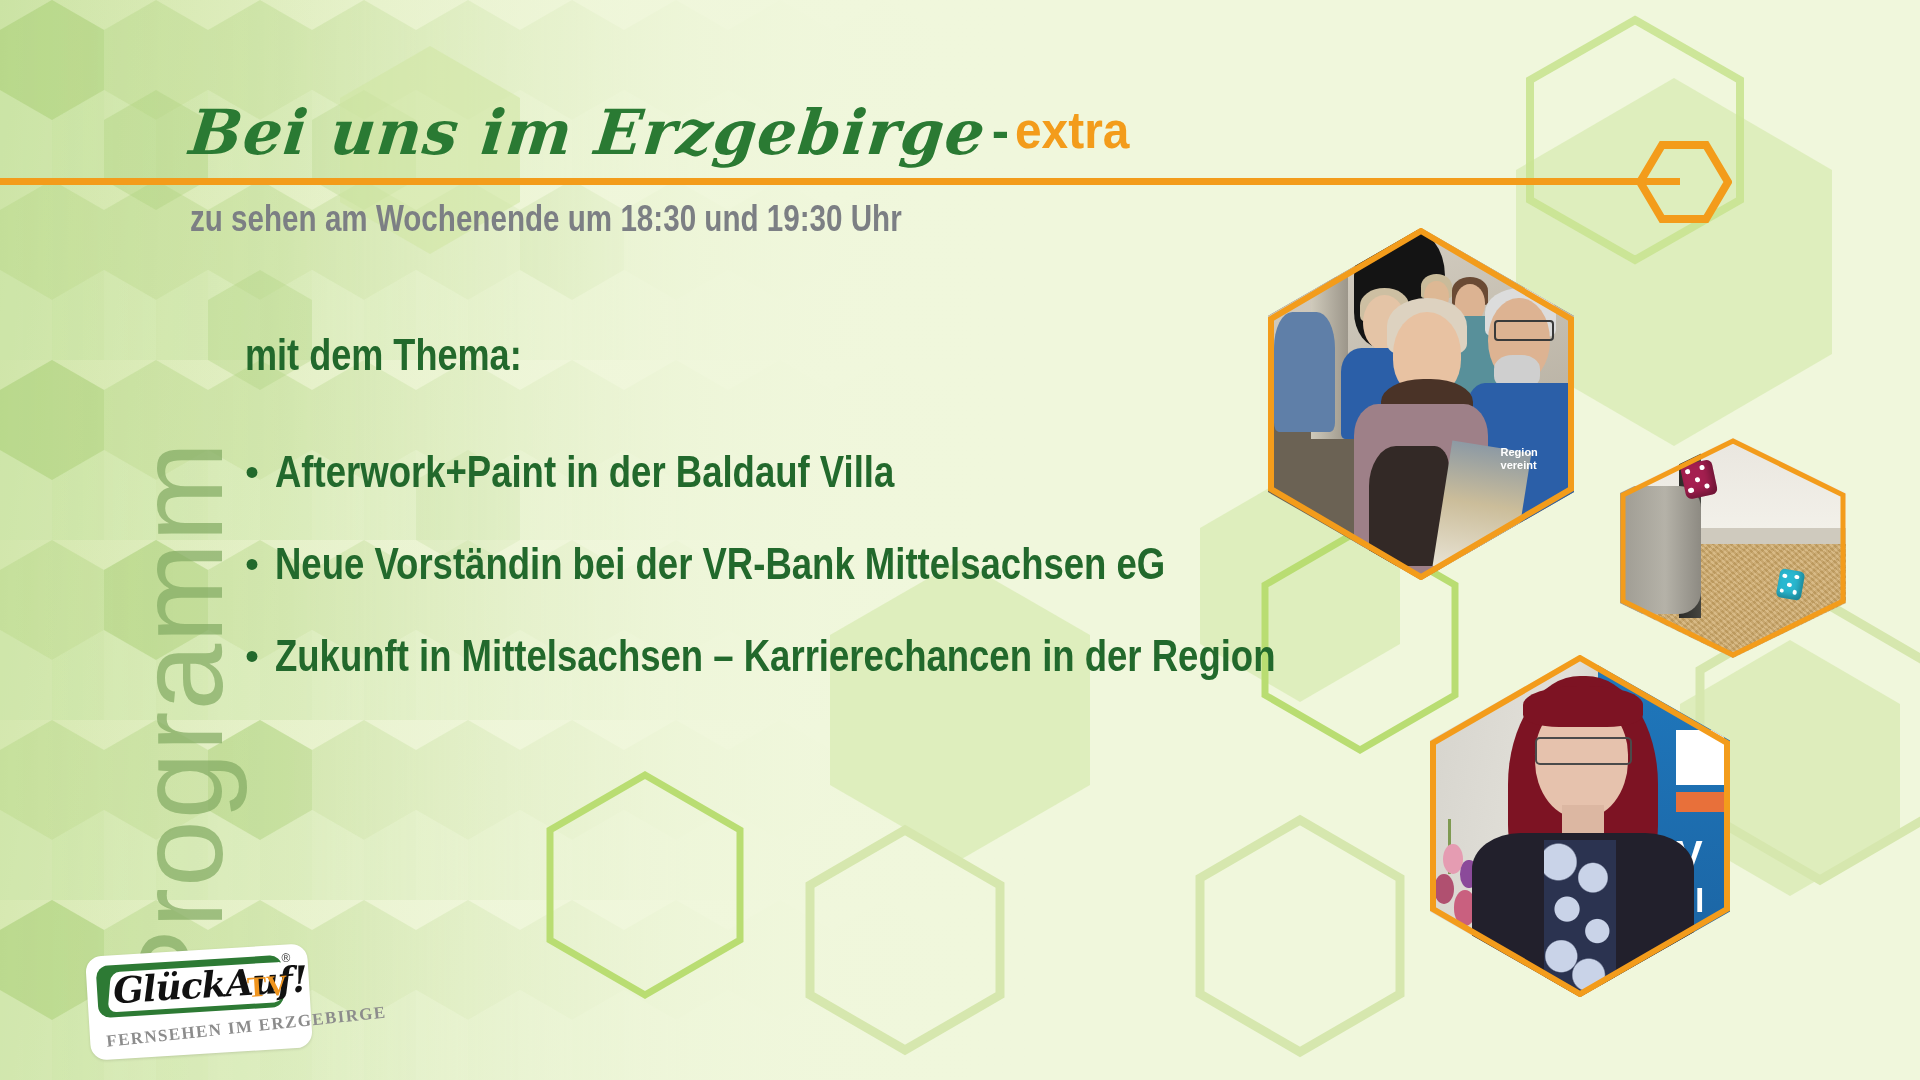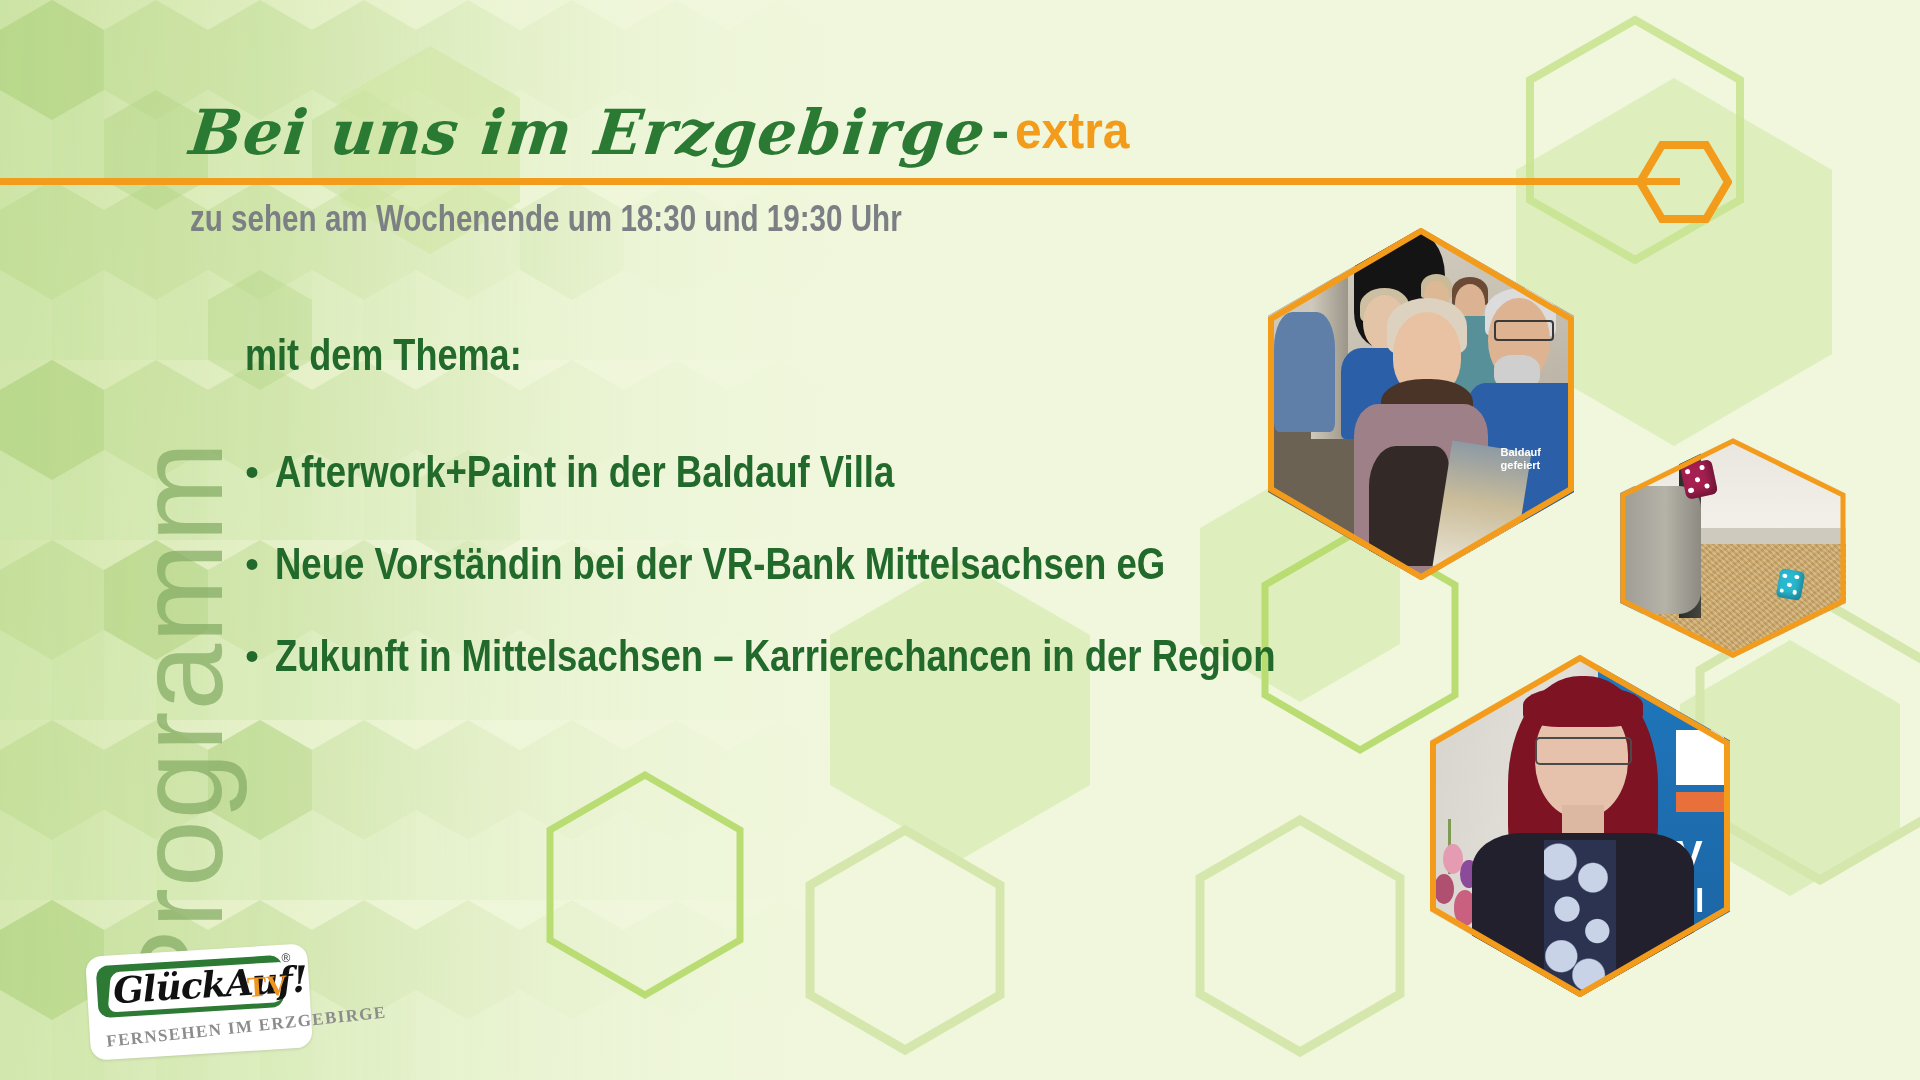--- a/index.html
+++ b/index.html
@@ -522,21 +522,21 @@
         <div class="p1-rbeard"></div>
       <div class="p1-rbody"></div>
         <div class="p1-glass"></div>
       <div class="p1-mhair"></div>
         <div class="p1-mhead"></div>
       <div class="p1-scarf"></div>
         <div class="p1-mbody"></div>
         <div class="p1-print"></div>
       <div class="p1-book"></div>
       <div class="p1-shirt-txt">
-        <span>Baldauf</span><br><span>gefeiert</span>
+        <span>Region</span><br><span>vereint</span>
       </div>
     </div>
     <div class="hexborder">
       <svg viewBox="0 0 306 352" preserveAspectRatio="none" xmlns="http://www.w3.org/2000/svg">
         <polygon points="153,3 303,91 303,261 153,349 3,261 3,91" fill="none" stroke="#f39c1b" stroke-width="6"></polygon>
       </svg>
     </div>
   </div>
 
   <div class="hexphoto" style="left:1620px; top:438px; width:226px; height:220px;">

